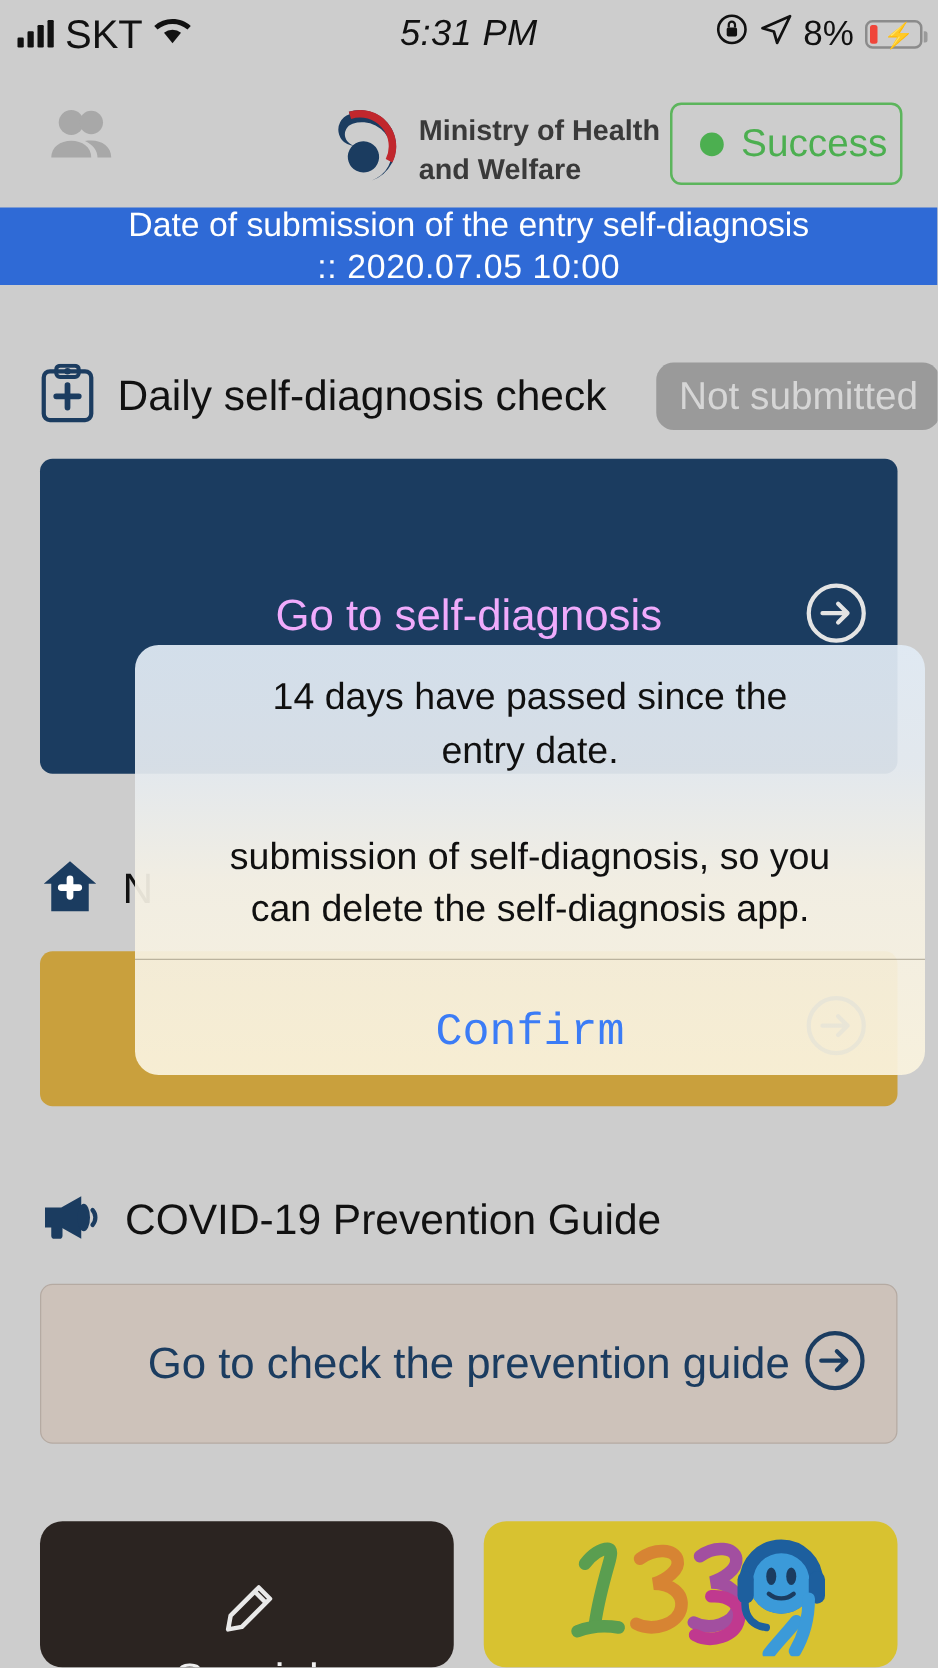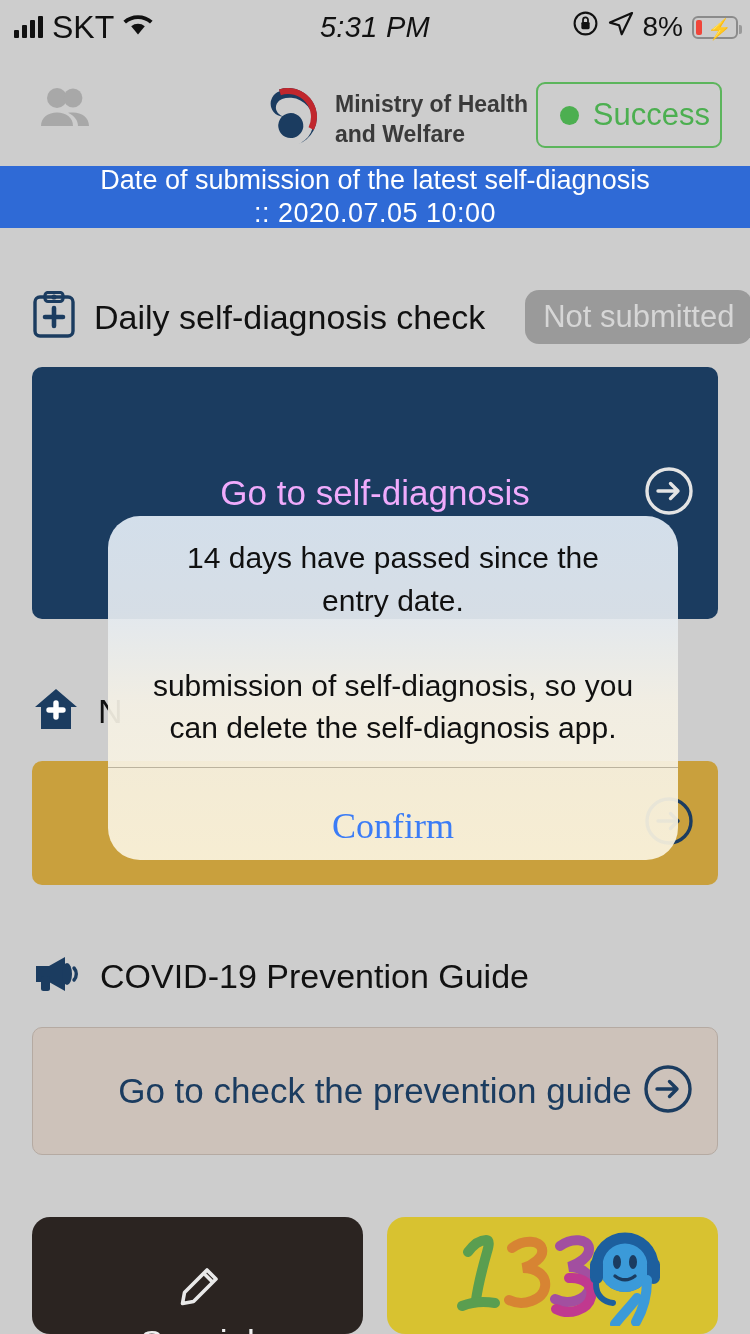--- a/index.html
+++ b/index.html
@@ -75,39 +75,39 @@
 
   
   .tile { position:absolute; border-radius:18px; overflow:hidden; }
   .tile-dark { background:#2b2421; }
   .tile-yellow { background:#d8c230; }
   .tile-inner { display:flex; flex-direction:column; align-items:center; justify-content:flex-start; height:100%; padding-top:48px; }
   .tile-label { color:#f0f0f0; font-size:35px; margin-top:6px; }
 
   
   .modal {
-    position:absolute; left:108px; top:516px; width:570px; height:344px;
-    border-radius:32px; overflow:hidden;
+    position:absolute; left:108px; top:516px; width:632px; height:344px;
+    border-radius:19px; overflow:hidden;
     background:linear-gradient(180deg,
         rgba(225,235,245,0.93) 0%,
         rgba(228,234,240,0.93) 28%,
         rgba(244,240,228,0.93) 55%,
         rgba(250,243,222,0.93) 100%);
     display:flex; flex-direction:column;
   }
   .modal-body {
     flex:1; display:flex; align-items:center; justify-content:center;
     padding:6px 28px 2px 28px;
   }
   .modal-msg { text-align:center; font-size:30px; line-height:1.42; color:#101010; }
   .modal-divider { height:1px; background:rgba(120,110,90,.45); }
   .modal-footer {
     height:92px; display:flex; align-items:center; justify-content:center;
   }
-  .modal-btn { color:#3b7cf6; font-size:36px; background:none; border:none; font-family:Liberation Serif, serif; cursor:pointer;margin-top:23px; }
+  .modal-btn { color:#3b7cf6; font-size:36px; background:none; border:none; font-family:Liberation Mono, monospace; cursor:pointer;margin-top:23px; }
 </style>
 </head>
 <body>
 
 <div id="screen">
 
   <div class="statusbar">
     <div class="sb-left">
       <span class="bars">
           <i></i>
@@ -170,21 +170,21 @@
       </span>
     </div>
 
     <div class="status-badge">
       <span class="dot"></span>
       <span>Success</span>
     </div>
   </div>
 
   <div class="banner">
-    <div>Date of submission of the latest self-diagnosis</div>
+    <div>Date of submission of the entry self-diagnosis</div>
     <div class="l2">:: 2020.07.05 10:00</div>
   </div>
 
   <div class="row-head" style="left:32px; top:290px;">
     <span>
       <svg width="44" height="48" viewBox="0 0 44 48">
         <rect x="3" y="6" width="38" height="39" rx="5" fill="none" stroke="#1b3c60" stroke-width="3.4"></rect>
         <rect x="13" y="1.5" width="18" height="9" rx="3" fill="none" stroke="#1b3c60" stroke-width="3.2"></rect>
         <circle cx="22" cy="6" r="2.6" fill="#1b3c60"></circle>
         <path d="M22 17v18M13 26h18" stroke="#1b3c60" stroke-width="4.6" stroke-linecap="round"></path>

